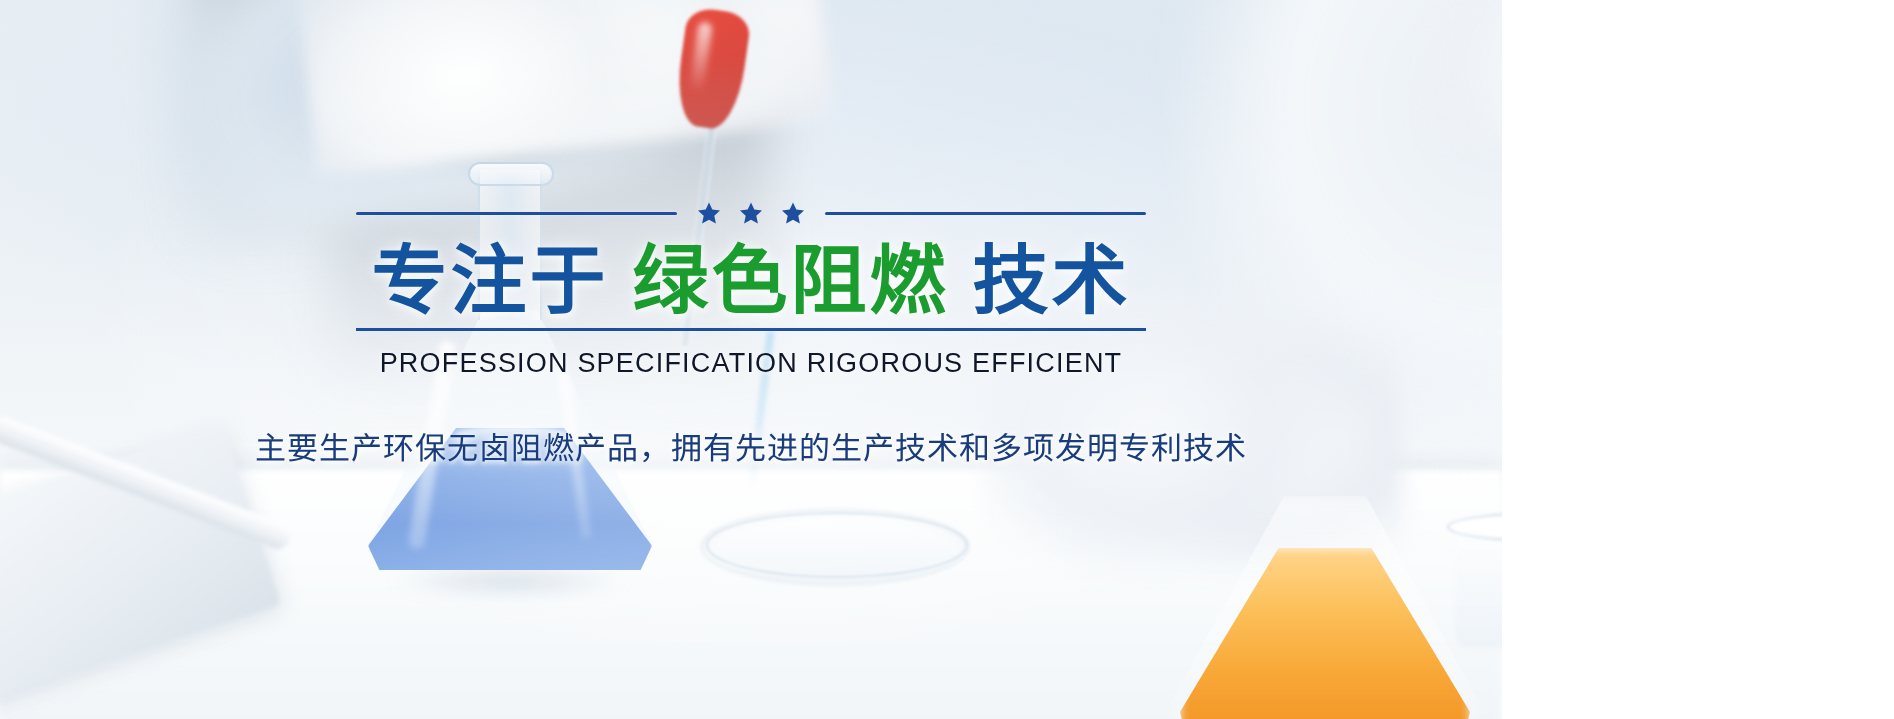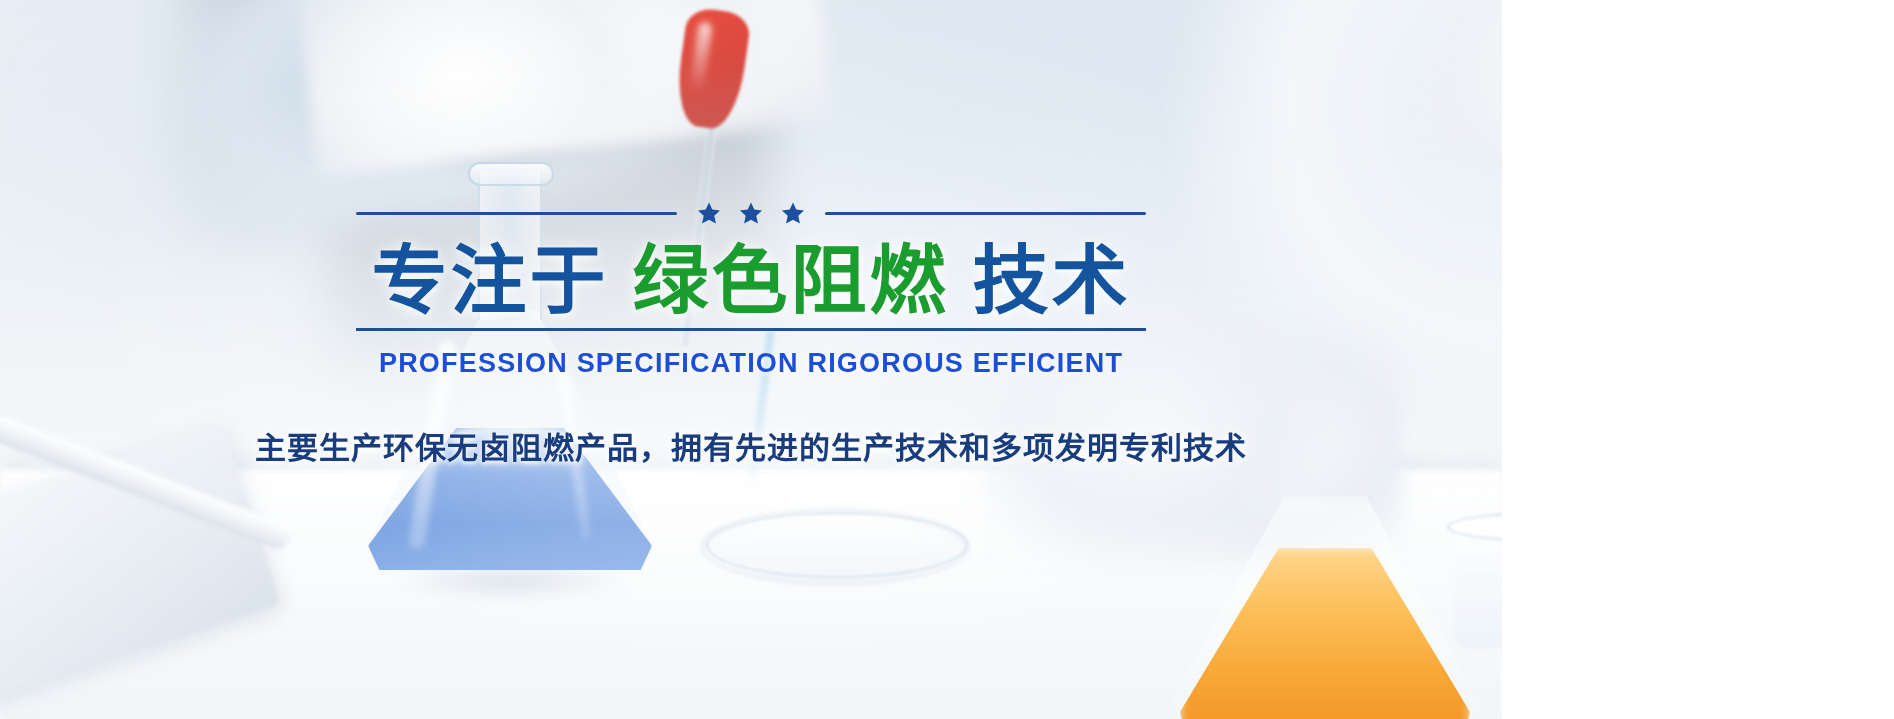--- a/index.html
+++ b/index.html
@@ -276,30 +276,30 @@
     text-shadow:0 2px 8px rgba(255,255,255,.85), 0 0 18px rgba(255,255,255,.7);
   }
   .t-blue{color:#14549f;}
   .t-green{color:#1a9c2f;}
   .t-gap{display:inline-block;width:24px;}
 
   
   .subtitle{
     margin-top:17px;
     font-family:"Liberation Sans","DejaVu Sans",sans-serif;
-    font-size:27px;font-weight:bold;letter-spacing:1.2px;
-    color:#1d4ed8;white-space:nowrap;
+    font-size:27px;font-weight:normal;letter-spacing:1.2px;
+    color:#0f172a;white-space:nowrap;
     text-shadow:0 1px 6px rgba(255,255,255,.9);
   }
 
   
   .tagline{
     margin-top:44px;
     font-family:"DejaVu Sans","Liberation Sans",sans-serif;
-    font-size:31px;font-weight:bold;letter-spacing:1px;
+    font-size:31px;font-weight:normal;letter-spacing:1px;
     color:#183c7d;white-space:nowrap;
     text-shadow:0 0 10px rgba(255,255,255,.95), 0 0 20px rgba(255,255,255,.85), 0 2px 4px rgba(255,255,255,.9);
   }
 </style>
 </head>
 <body>
 
 <div class="banner">
 
   <div class="bg">

